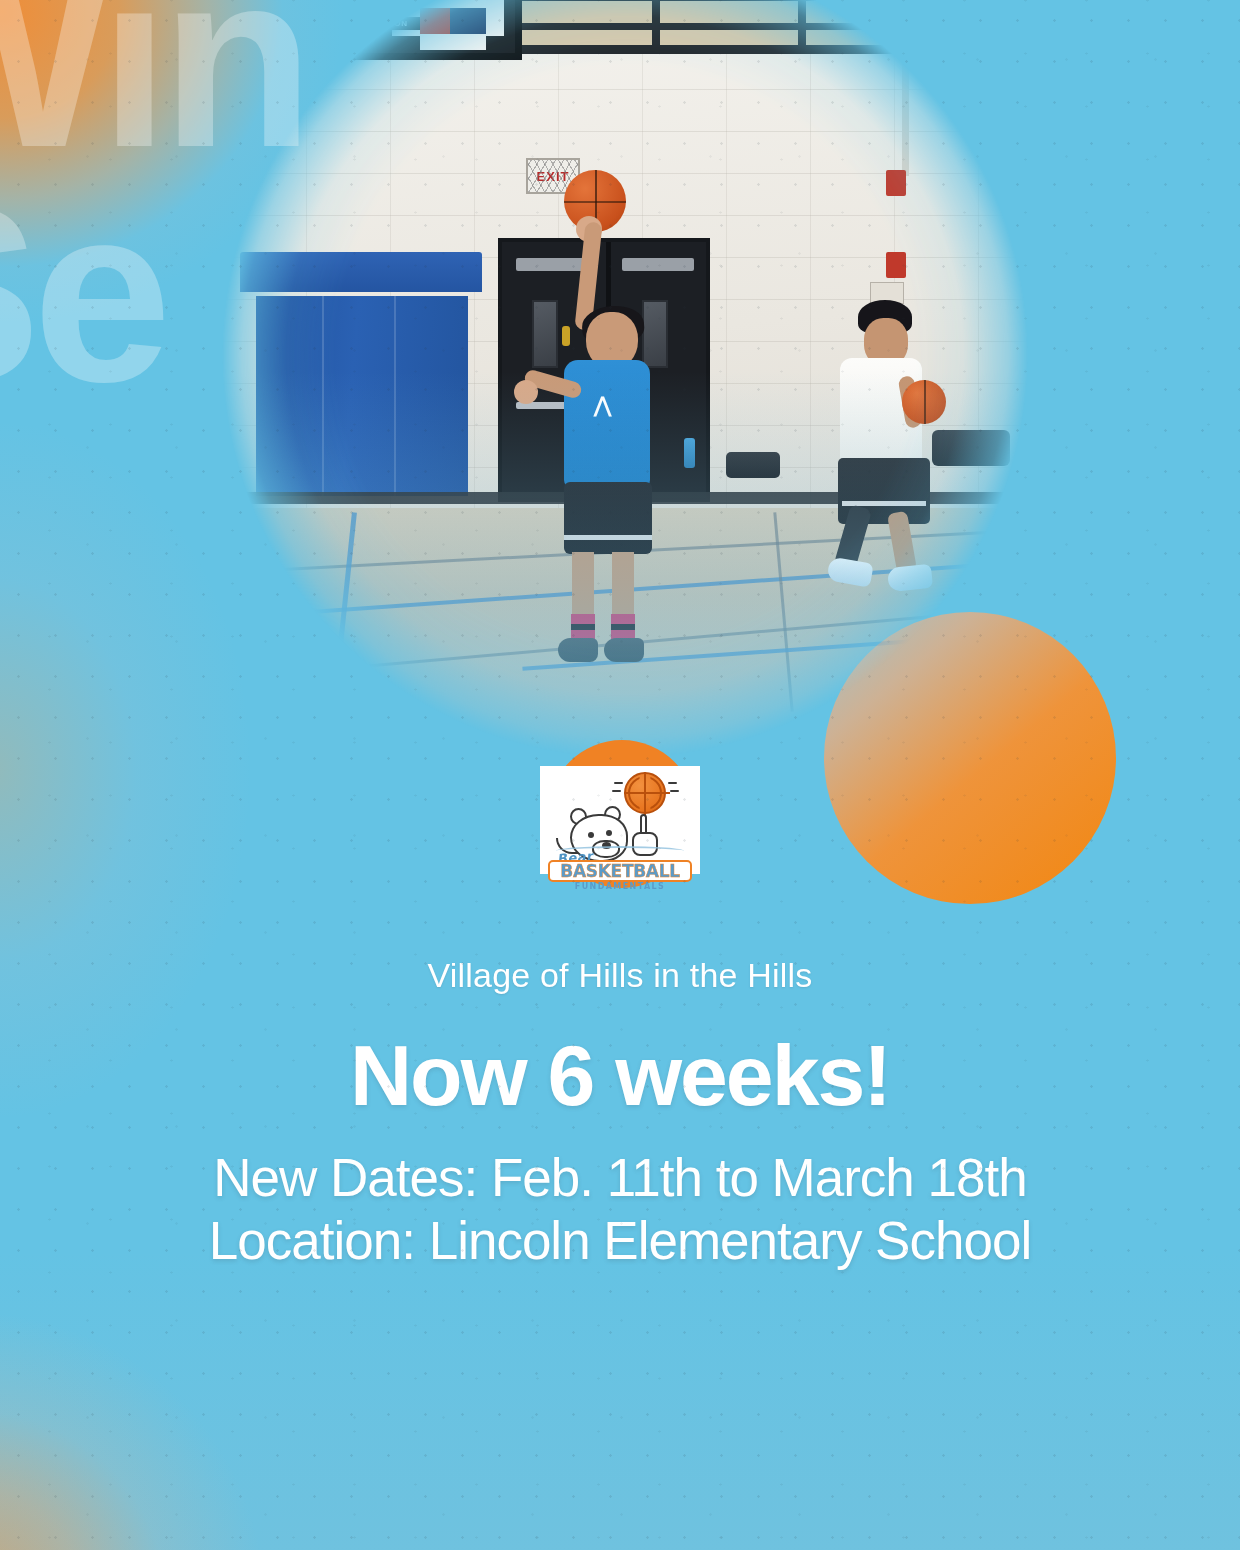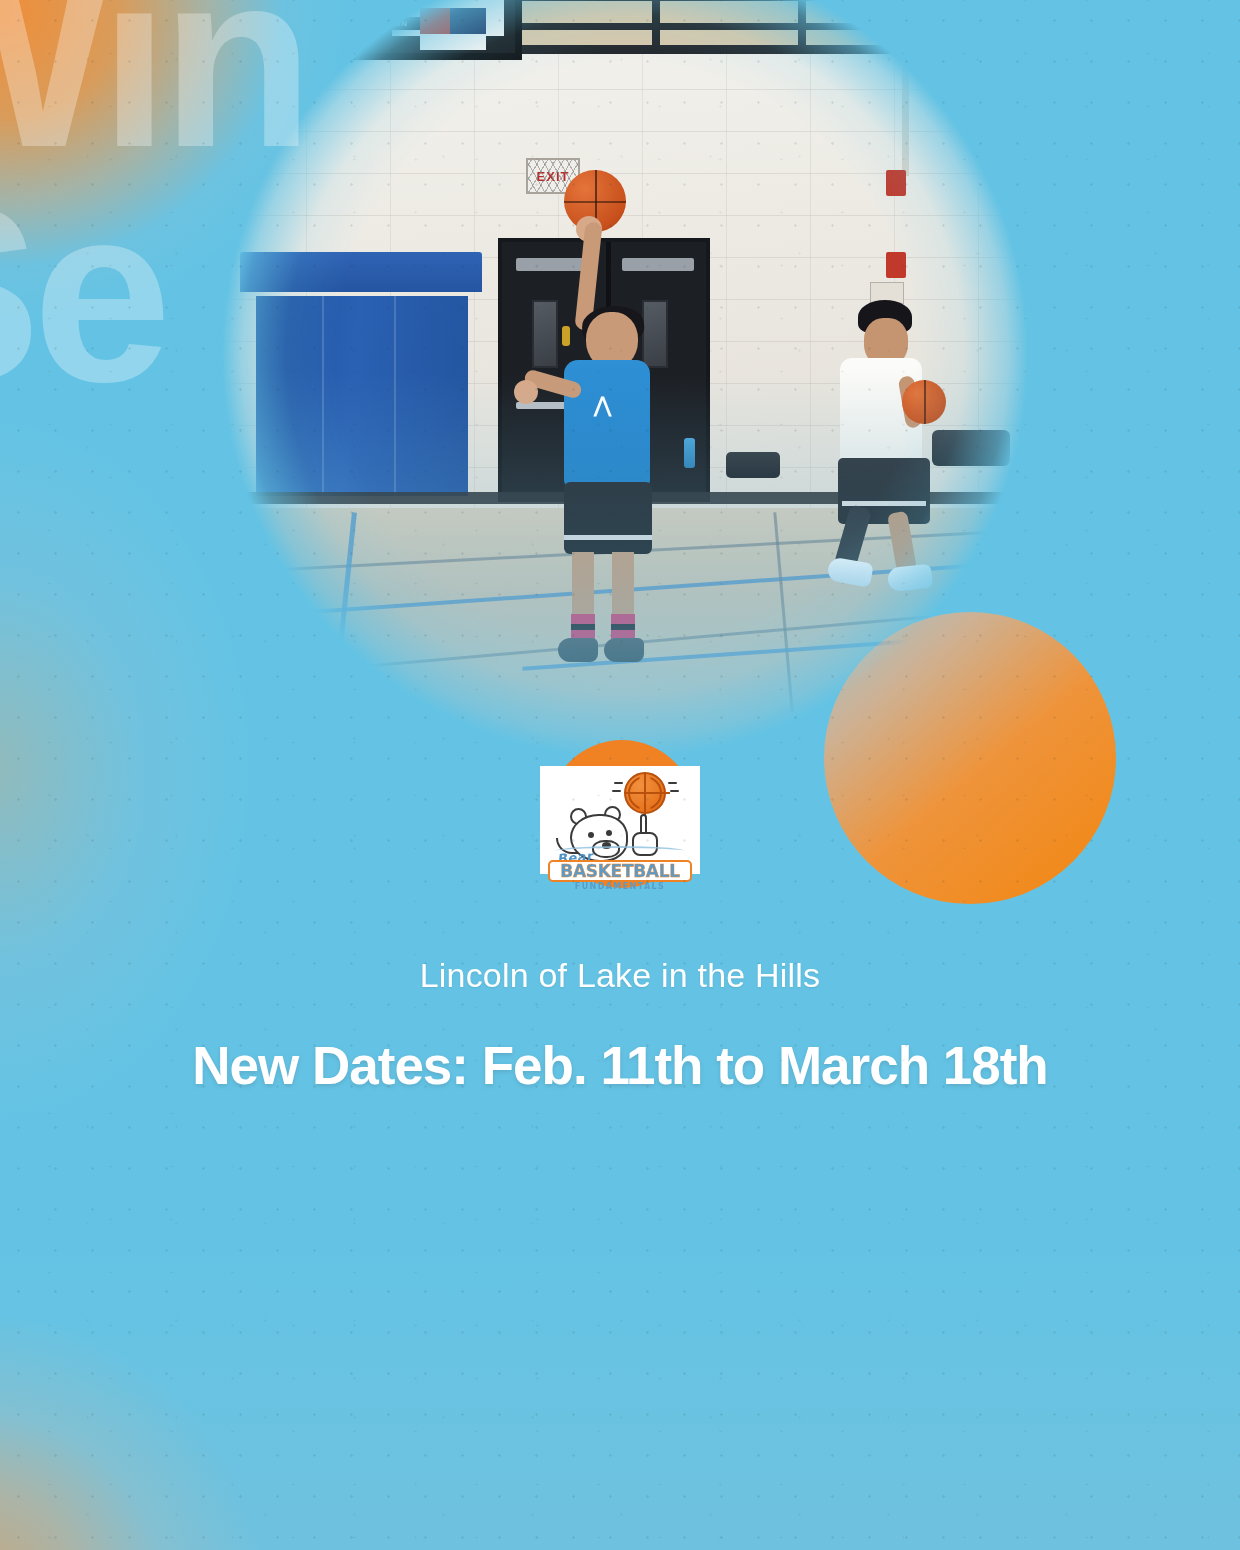--- a/index.html
+++ b/index.html
@@ -346,21 +346,21 @@
           color:#ffffff; }
 
   #org { font-size:34px; font-weight:500; letter-spacing:.2px; line-height:1.2;
          text-shadow:0 1px 2px rgba(60,90,110,.18); }
 
   #headline { margin-top:36px; font-size:86px; font-weight:700;
          line-height:1.02; letter-spacing:-2px;
          text-shadow:0 2px 4px rgba(60,90,110,.20); }
   #headline .l { display:block; }
 
-  #details { margin-top:38px; font-size:53px; font-weight:700;
+  #details { margin-top:26px; font-size:53px; font-weight:400;
          line-height:1.20; letter-spacing:-1px;
          text-shadow:0 2px 4px rgba(60,90,110,.22); }
   #details .l { display:block; white-space:nowrap; }
 
   
   #grain { position:absolute; inset:0; pointer-events:none; opacity:.20;
     background-image:
       radial-gradient(rgba(40,55,65,.55) 1px, transparent 1.4px),
       radial-gradient(rgba(40,55,65,.35) 1px, transparent 1.4px),
       radial-gradient(rgba(40,55,65,.28) 1px, transparent 1.4px);
@@ -520,24 +520,26 @@
         <div class="bb-word-main">
           <span>BASKETBALL</span>
         </div>
         <div class="bb-word-fund">FUNDAMENTALS</div>
       </div>
     </div>
   </div>
 
   <div id="copy">
 
-    <div id="org">Lincoln of Lake in the Hills</div>
+    <div id="org">Village of Hills in the Hills</div>
 
     <div id="headline">
+      <span class="l">Now 6 weeks!</span>
     </div>
 
     <div id="details">
       <span class="l">New Dates: Feb. 11th to March 18th</span>
+      <span class="l">Location: Lincoln Elementary School</span>
     </div>
   </div>
 
   <div id="grain"></div>
 </div>
 
 </body></html>

